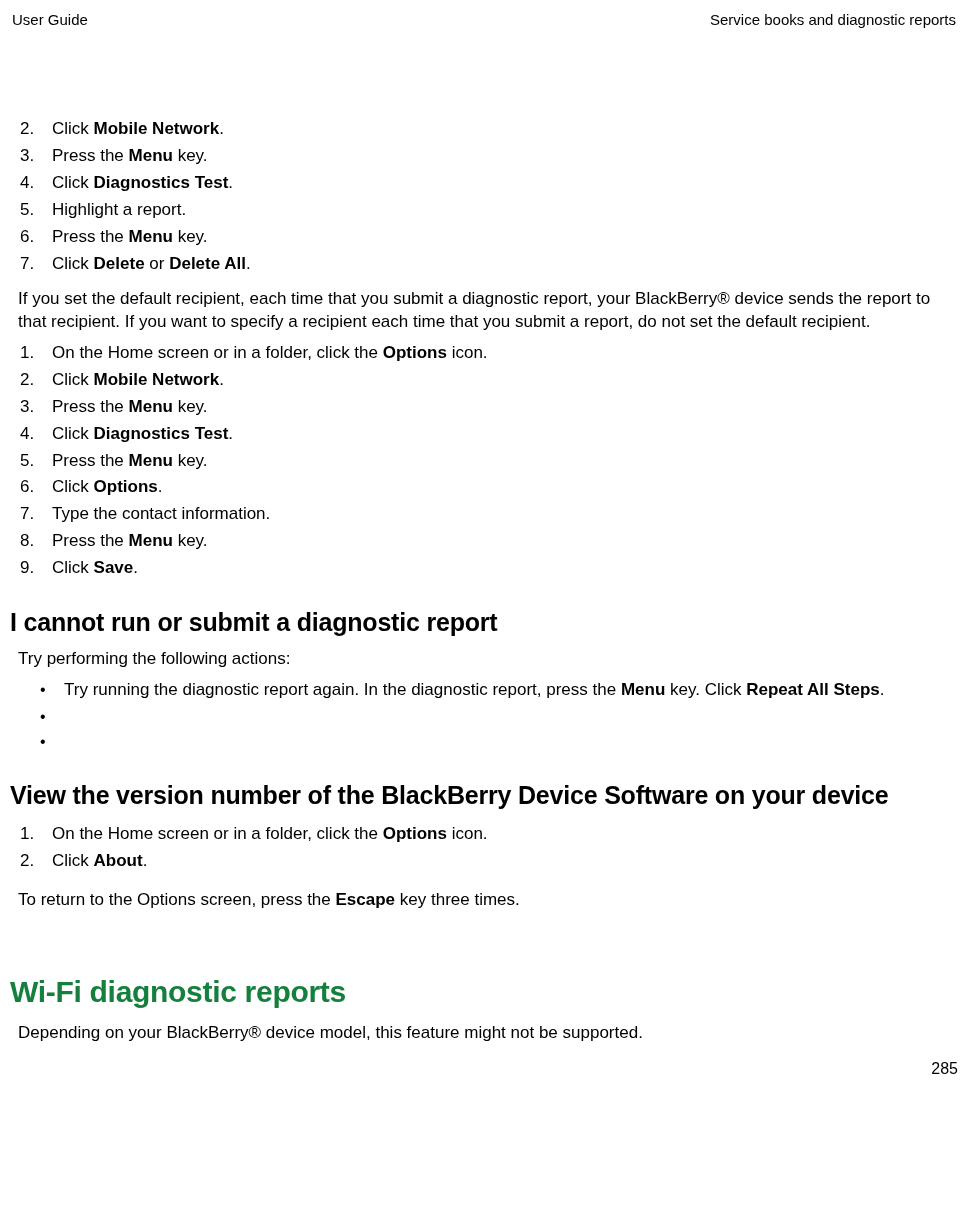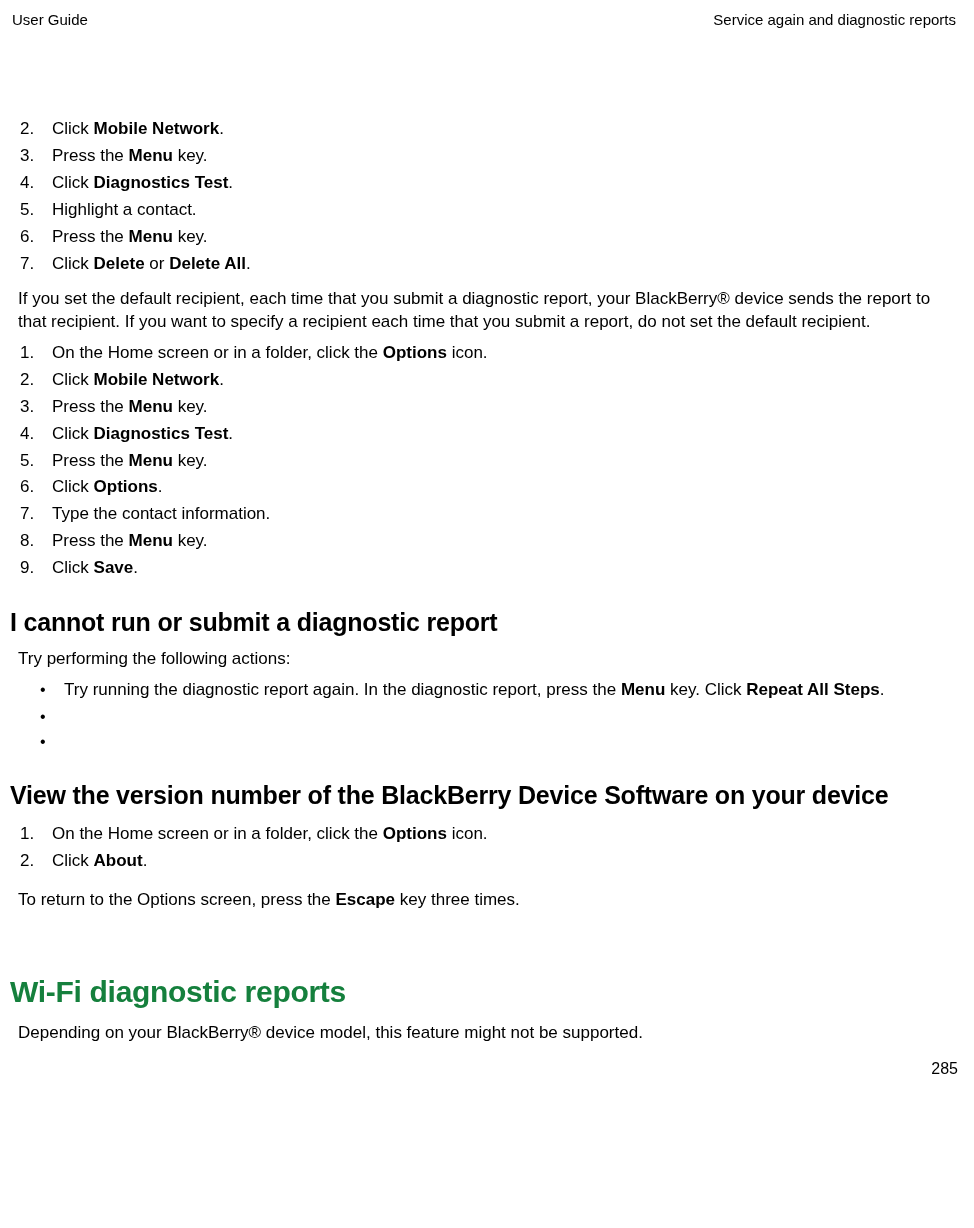--- a/index.html
+++ b/index.html
@@ -97,21 +97,21 @@
     font-size: 16px;
   }
 </style>
 </head>
 <body>
 
 <div class="page">
 
   <div class="running-header">
     <span>User Guide</span>
-    <span>Service again and diagnostic reports</span>
+    <span>Service books and diagnostic reports</span>
   </div>
 
   <div class="content">
 
     <ol class="numbered">
       <li>
         <span class="num">2.</span>
         <span class="body">
           <span>Click </span><span class="bold">Mobile Network</span><span>.</span>
         </span>
@@ -124,21 +124,21 @@
       </li>
       <li>
         <span class="num">4.</span>
         <span class="body">
           <span>Click </span><span class="bold">Diagnostics Test</span><span>.</span>
         </span>
       </li>
       <li>
         <span class="num">5.</span>
         <span class="body">
-          <span>Highlight a contact.</span>
+          <span>Highlight a report.</span>
         </span>
       </li>
       <li>
         <span class="num">6.</span>
         <span class="body">
           <span>Press the </span><span class="bold">Menu</span><span> key.</span>
         </span>
       </li>
       <li>
         <span class="num">7.</span>

